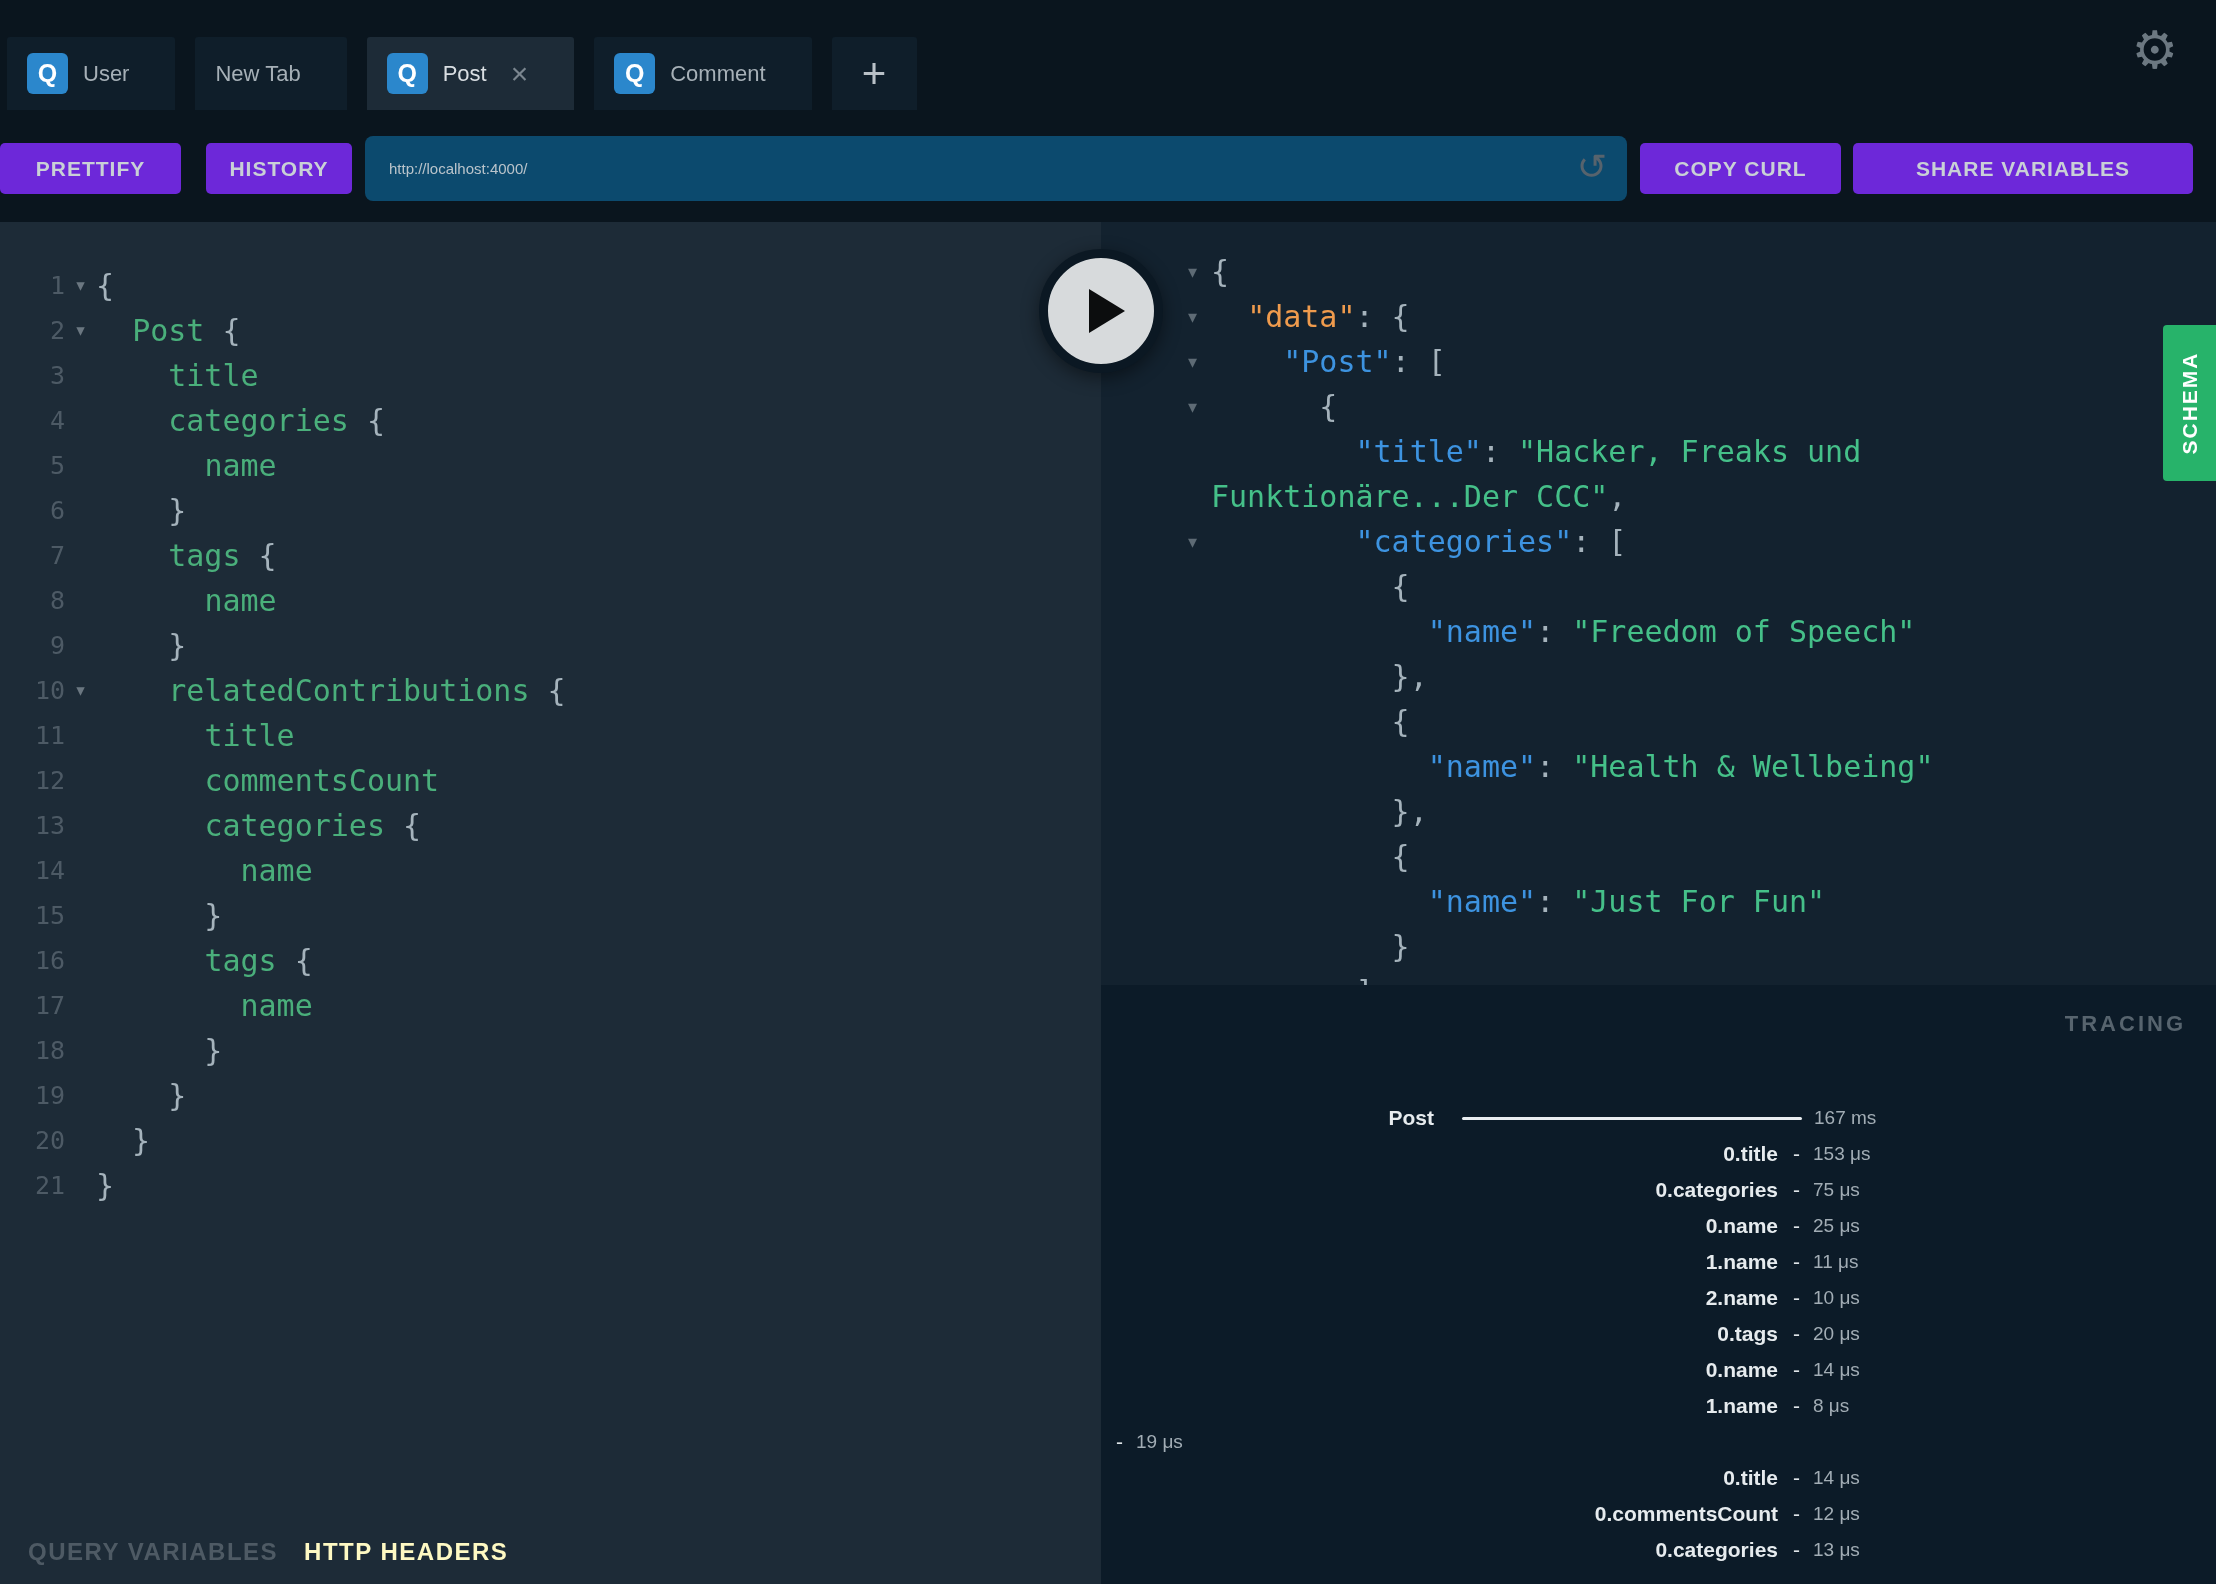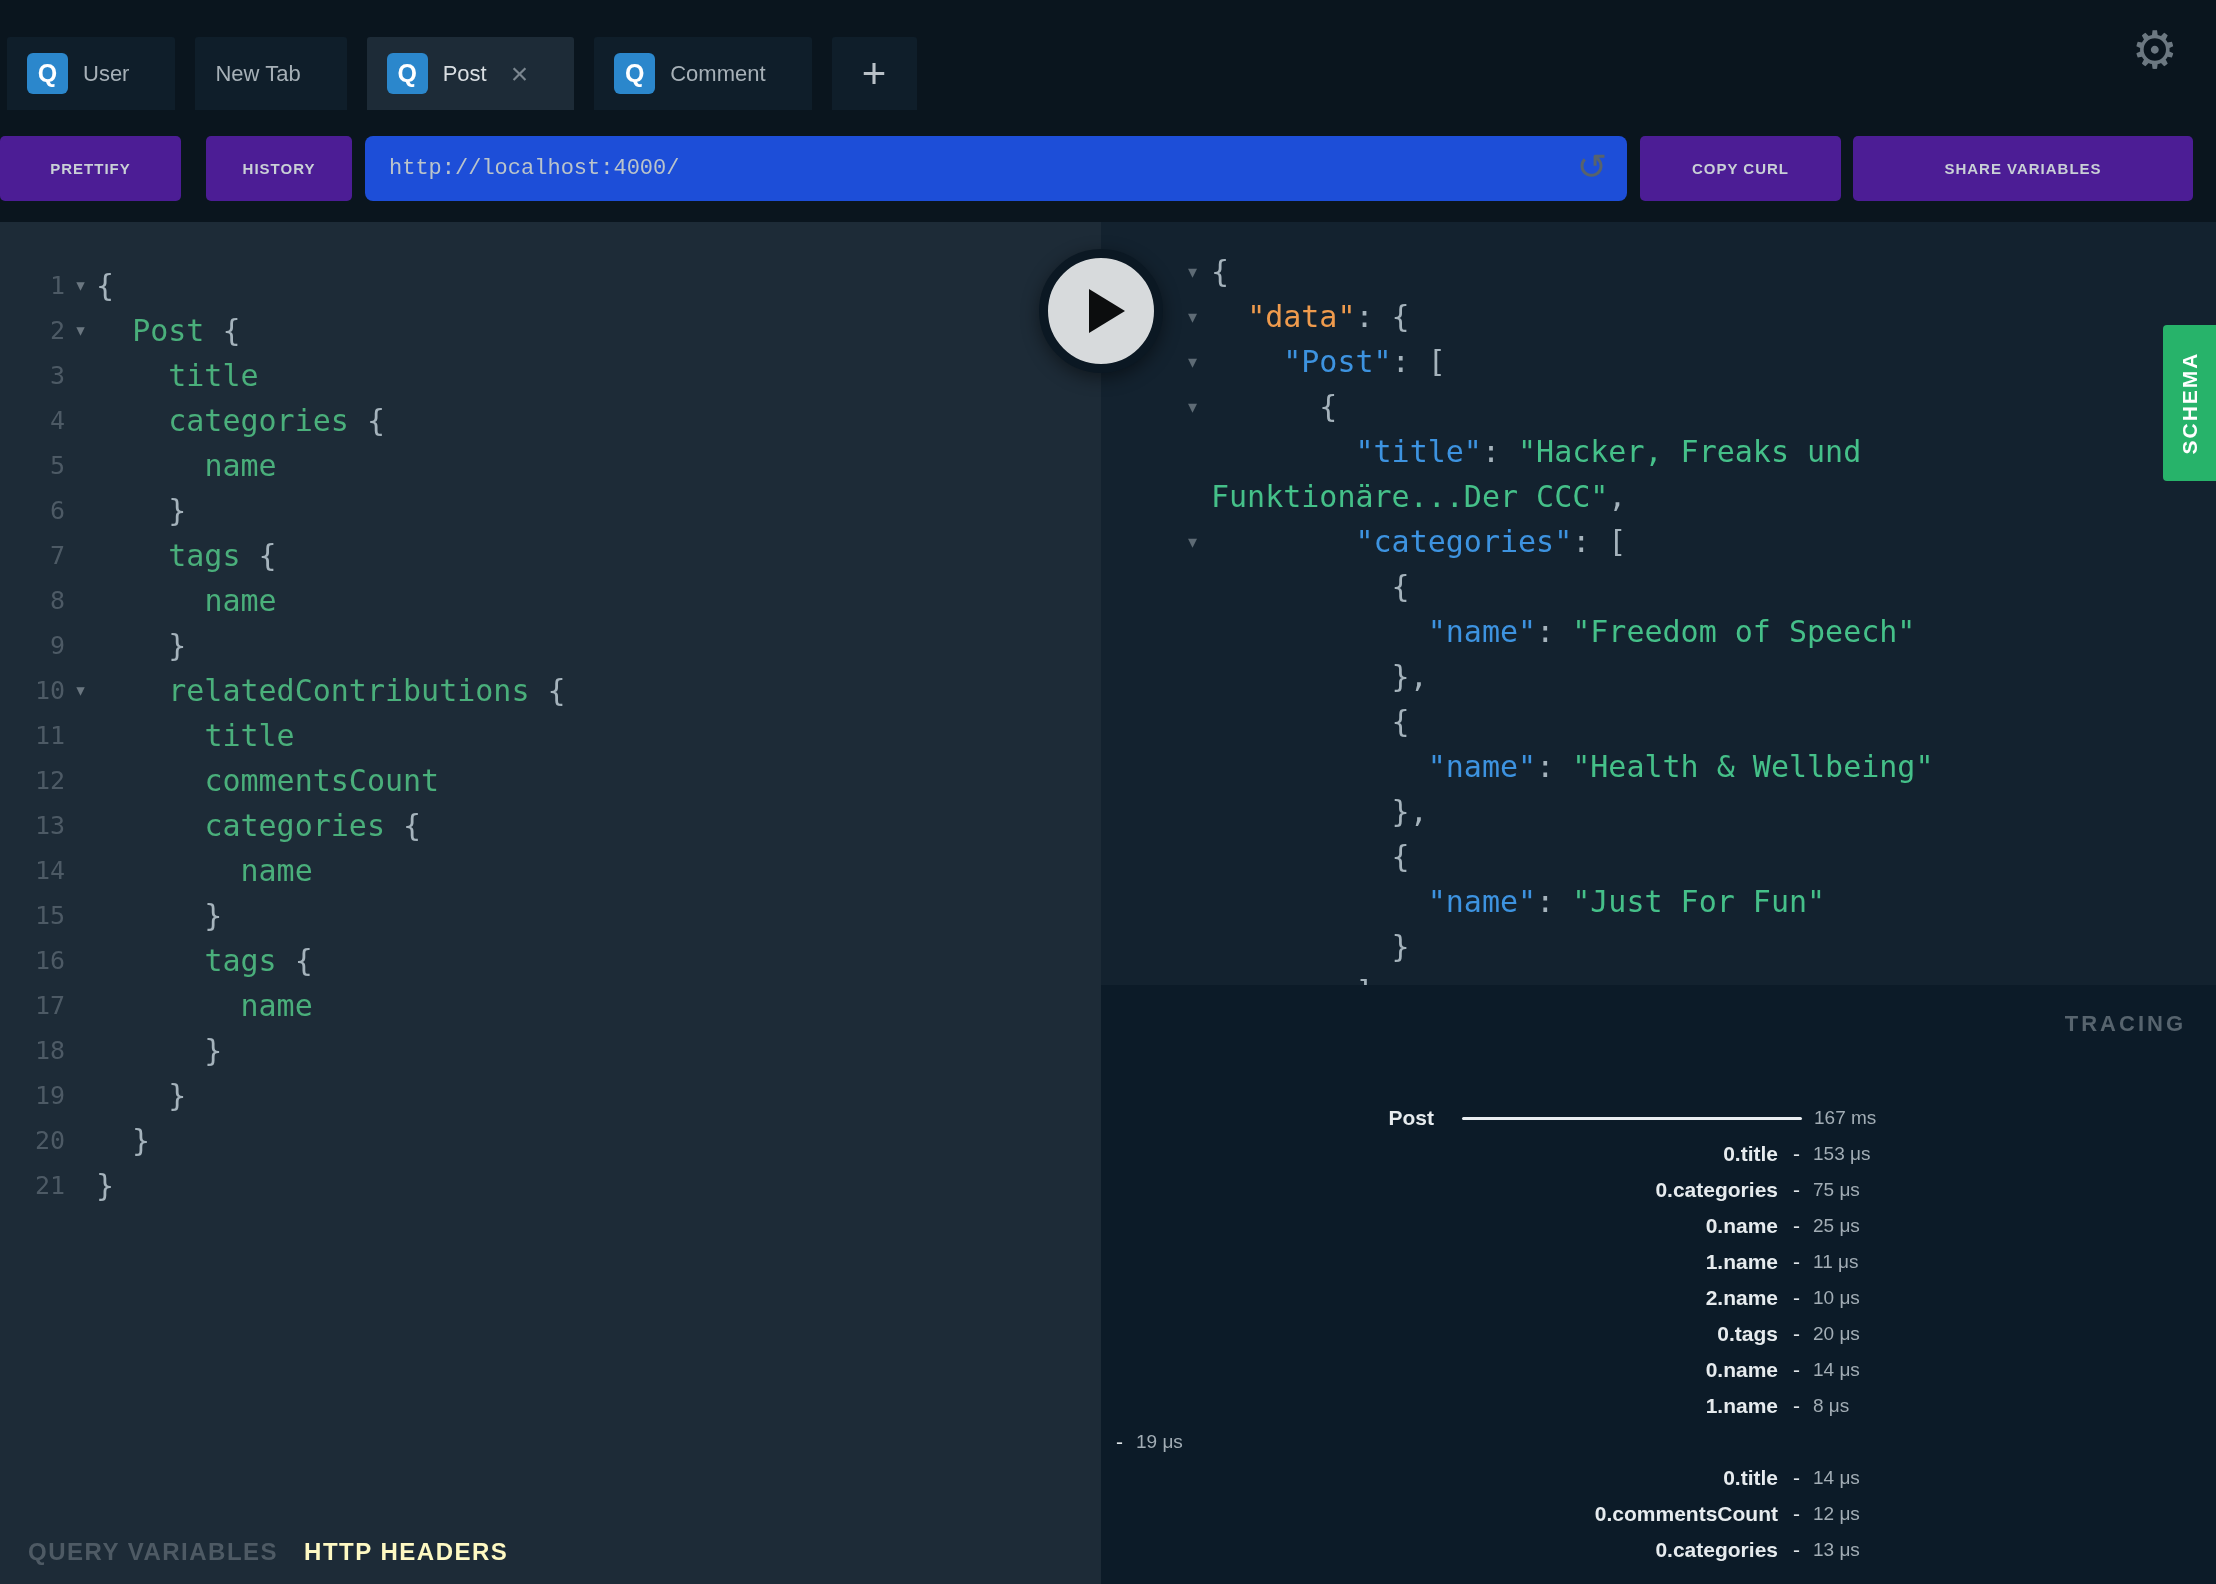--- a/index.html
+++ b/index.html
@@ -17,27 +17,27 @@
     margin-right:15px;flex:none}
   .tab-close{margin-left:24px;color:#7b868f;font-size:30px;line-height:1}
   .newtab{width:85px;height:73px;background:#0f1e2a;border:none;border-radius:3px 3px 0 0;
     color:#b9c1c7;font-size:42px;font-weight:300;display:flex;align-items:center;
     justify-content:center;cursor:pointer;font-family:inherit}
   .gear{position:absolute;right:38px;top:24px;font-size:52px;color:#6c7881;
     font-family:"DejaVu Sans",sans-serif;cursor:pointer;line-height:1}
 
   
   .toolbar{position:absolute;top:136px;left:0;display:flex;align-items:center;z-index:3}
-  .tb-btn{height:65px;background:#4c1d95;border:none;border-radius:5px;color:#c9d0d6;
-    font-family:inherit;font-size:15px;font-weight:600;letter-spacing:1px;cursor:pointer}
+  .tb-btn{height:51px;background:#6d28d9;border:none;border-radius:5px;color:#c9d0d6;
+    font-family:inherit;font-size:21px;font-weight:600;letter-spacing:1px;cursor:pointer}
   #prettify{width:181px}
   #history{width:146px;margin-left:25px}
   .url-wrap{position:relative;margin-left:13px}
-  #url{width:1262px;height:65px;background:#1d4ed8;border:none;border-radius:8px;
-    color:#bac4cb;font-size:22px;padding:0 70px 0 24px;font-family:Liberation Mono, monospace;outline:none}
+  #url{width:1262px;height:65px;background:#0c4a6e;border:none;border-radius:8px;
+    color:#bac4cb;font-size:15px;padding:0 70px 0 24px;font-family:Liberation Sans, sans-serif;outline:none}
   .reload{position:absolute;right:20px;top:13px;font-size:36px;color:#57636d;
     font-family:"DejaVu Sans",sans-serif;cursor:pointer;line-height:1}
   #copycurl{width:201px;margin-left:13px}
   #share{width:340px;margin-left:12px}
 
   
   .editor{position:absolute;left:0;top:222px;width:1101px;bottom:0;background:#1d2b37;
     padding-top:41px;overflow:hidden}
   .ed-line{display:flex;height:45px;align-items:center}
   .ed-ln{width:65px;text-align:right;font-family:"DejaVu Sans Mono",monospace;

